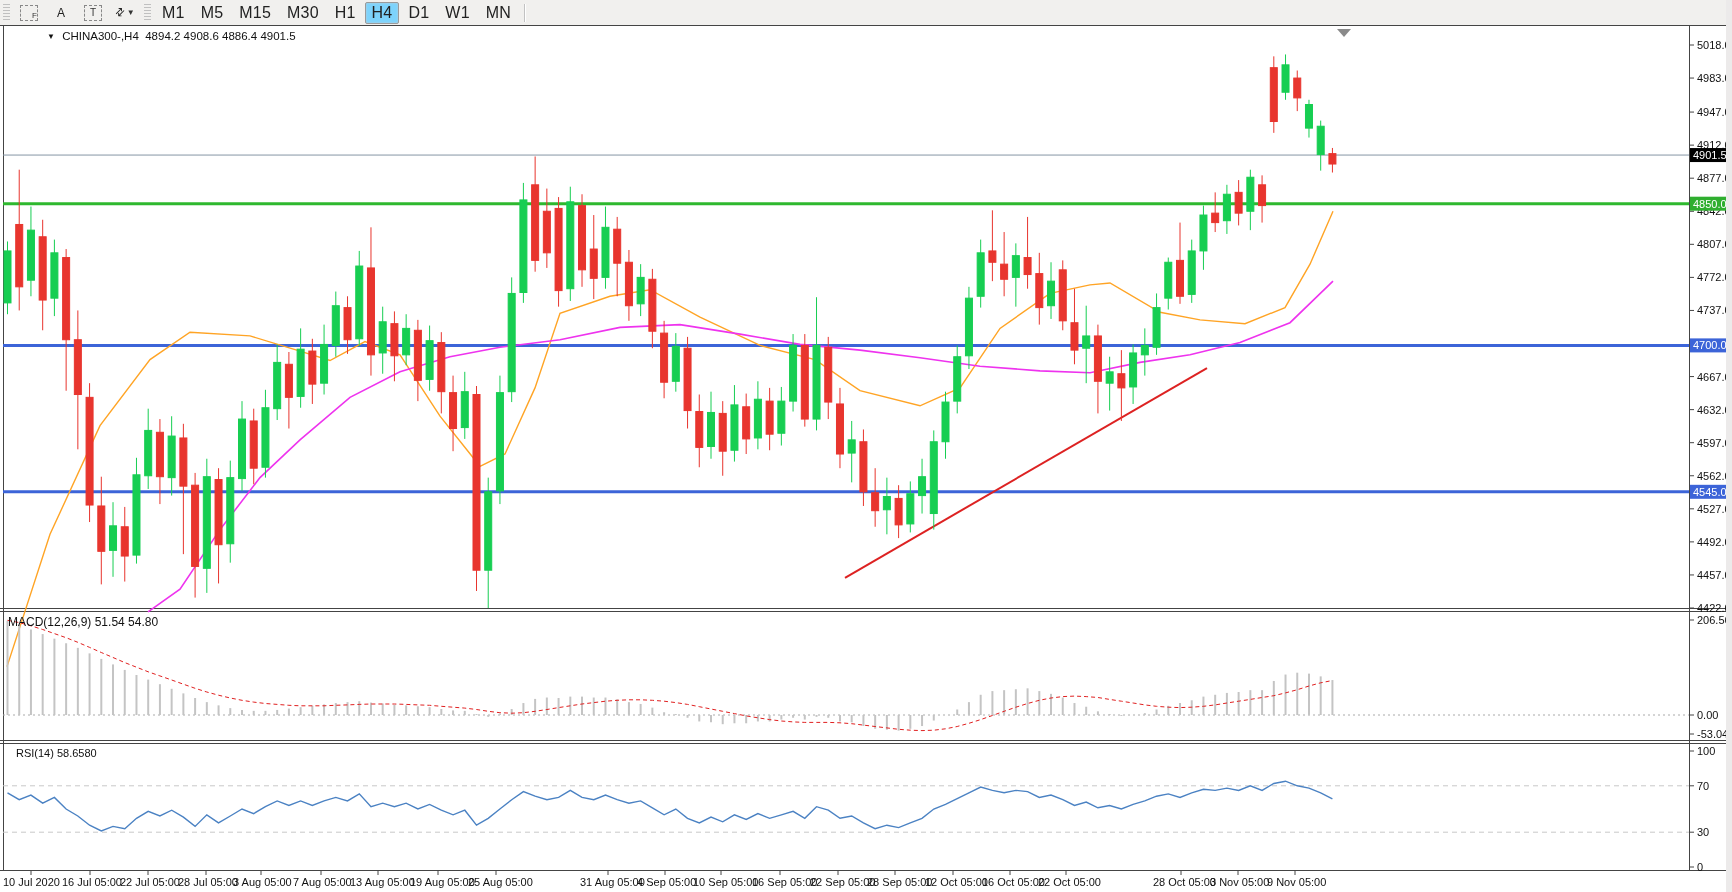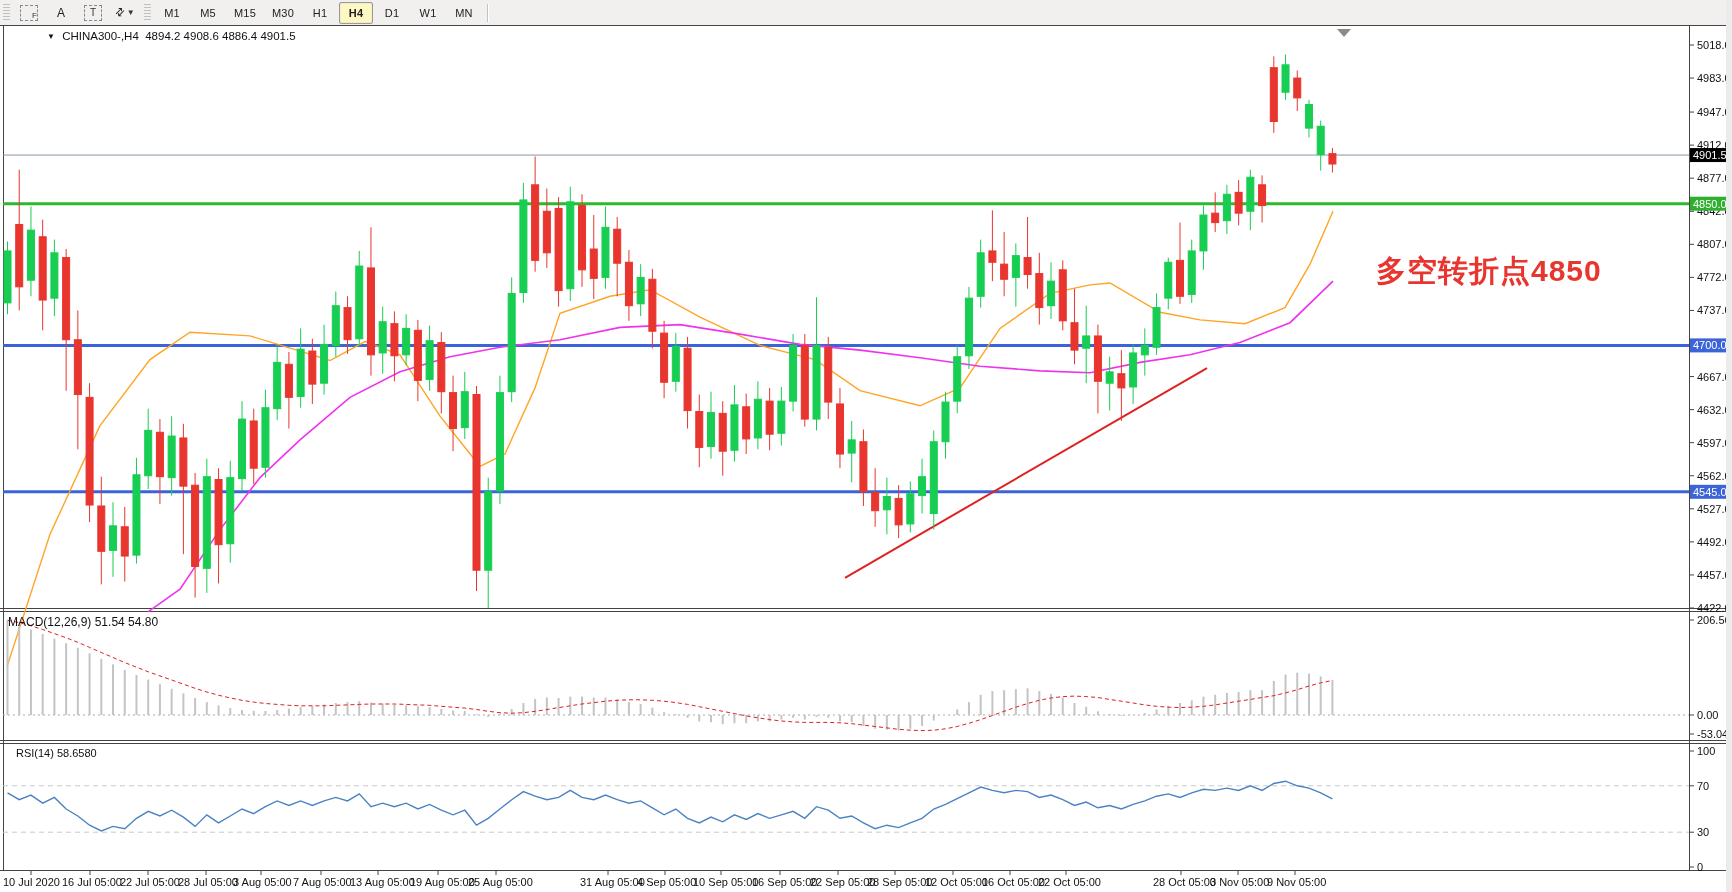--- a/index.html
+++ b/index.html
@@ -1,22 +1,22 @@
 <!DOCTYPE html>
 <html><head>
 <meta charset="utf-8">
 <style>
   html,body{margin:0;padding:0;background:#fff;}
   #app{position:relative;width:1732px;height:892px;background:#fff;font-family:"Liberation Sans",sans-serif;overflow:hidden;}
   
   #toolbar{position:absolute;left:0;top:0;width:1732px;height:25px;background:#f1f0ee;border-bottom:1px solid #9e9e9e;display:flex;align-items:center;font-size:12px;color:#222;}
   .grip{width:7px;height:18px;margin:0 3px;background-image:repeating-linear-gradient(#bbb 0 1px,transparent 1px 3px);background-size:2px 100%;background-repeat:repeat-x;opacity:.9;}
   .tbtn{height:20px;min-width:20px;padding:0 4px;margin:0 1px;display:flex;align-items:center;justify-content:center;border:1px solid transparent;border-radius:2px;cursor:default;}
-  .tbtn.active{border:1px solid #9a9a9a;background:#fef9c3;box-shadow:inset 0 0 2px #ccc;font-weight:bold;}
-  .tf{font-size:11px;letter-spacing:.2px;padding:0 6px;}
+  .tbtn.active{border:1px solid #9a9a9a;background:#7dd3fc;box-shadow:inset 0 0 2px #ccc;}
+  .tf{font-size:16px;letter-spacing:.2px;padding:0 6px;}
   .vsep{width:1px;height:18px;background:#c2c2c2;margin:0 5px;box-shadow:1px 0 0 #fff;}
   .iconbox{width:16px;height:14px;border:1px dashed #888;font-size:8px;display:flex;align-items:flex-end;justify-content:flex-end;color:#333;line-height:8px;}
   .caret{font-size:8px;margin-left:2px;color:#333;}
   
   #symline{position:absolute;left:7px;top:30px;font-size:11.5px;color:#111;z-index:5;margin-left:40px;}
   #symline .tri{font-size:8px;vertical-align:1px;margin-right:4px;}
   #macd-label{position:absolute;left:8px;top:615px;font-size:12px;color:#111;z-index:5;}
   #rsi-label{position:absolute;left:8px;top:747px;font-size:11px;color:#111;z-index:5;padding-left:8px;}
   #annotation{position:absolute;left:1376px;top:251px;font-size:30px;font-weight:bold;color:#e8352e;letter-spacing:1px;z-index:6;white-space:nowrap;}
   #scrollstrip{position:absolute;right:0;top:0;width:6px;height:892px;background:#eceaea;z-index:7;}
@@ -60,21 +60,20 @@
     <span class="tri">▼</span>
     <span>CHINA300-,H4</span>&nbsp;
     <span>4894.2</span>
     <span>4908.6</span>
     <span>4886.4</span>
     <span>4901.5</span>
   </div>
 
   <div id="macd-label">MACD(12,26,9) 51.54 54.80</div>
   <div id="rsi-label">RSI(14) 58.6580</div>
-  <div id="annotation">多空转折点4850</div>
 
   <svg id="csvg" width="1732" height="892">
       <g>
         <line x1="0" y1="25.5" x2="1726" y2="25.5" stroke="#444" stroke-width="1"></line>
         <line x1="3.5" y1="25" x2="3.5" y2="871" stroke="#444"></line>
         <line x1="1689.5" y1="25" x2="1689.5" y2="871" stroke="#444"></line>
         <line x1="0" y1="608.5" x2="1726" y2="608.5" stroke="#444"></line>
         <line x1="0" y1="611.5" x2="1726" y2="611.5" stroke="#444"></line>
         <line x1="0" y1="740.5" x2="1726" y2="740.5" stroke="#444"></line>
         <line x1="0" y1="743.5" x2="1726" y2="743.5" stroke="#444"></line>

